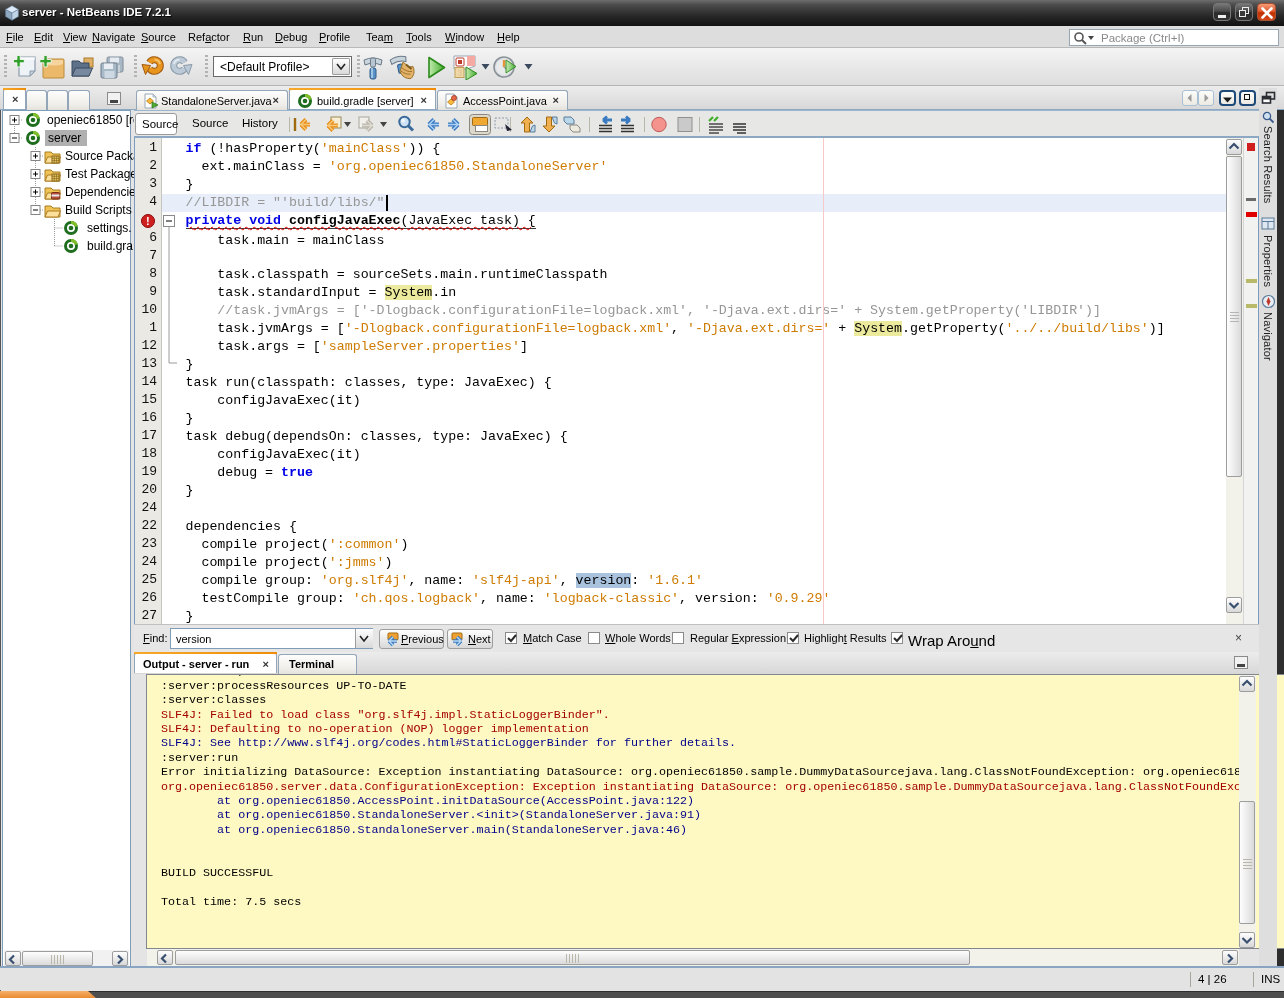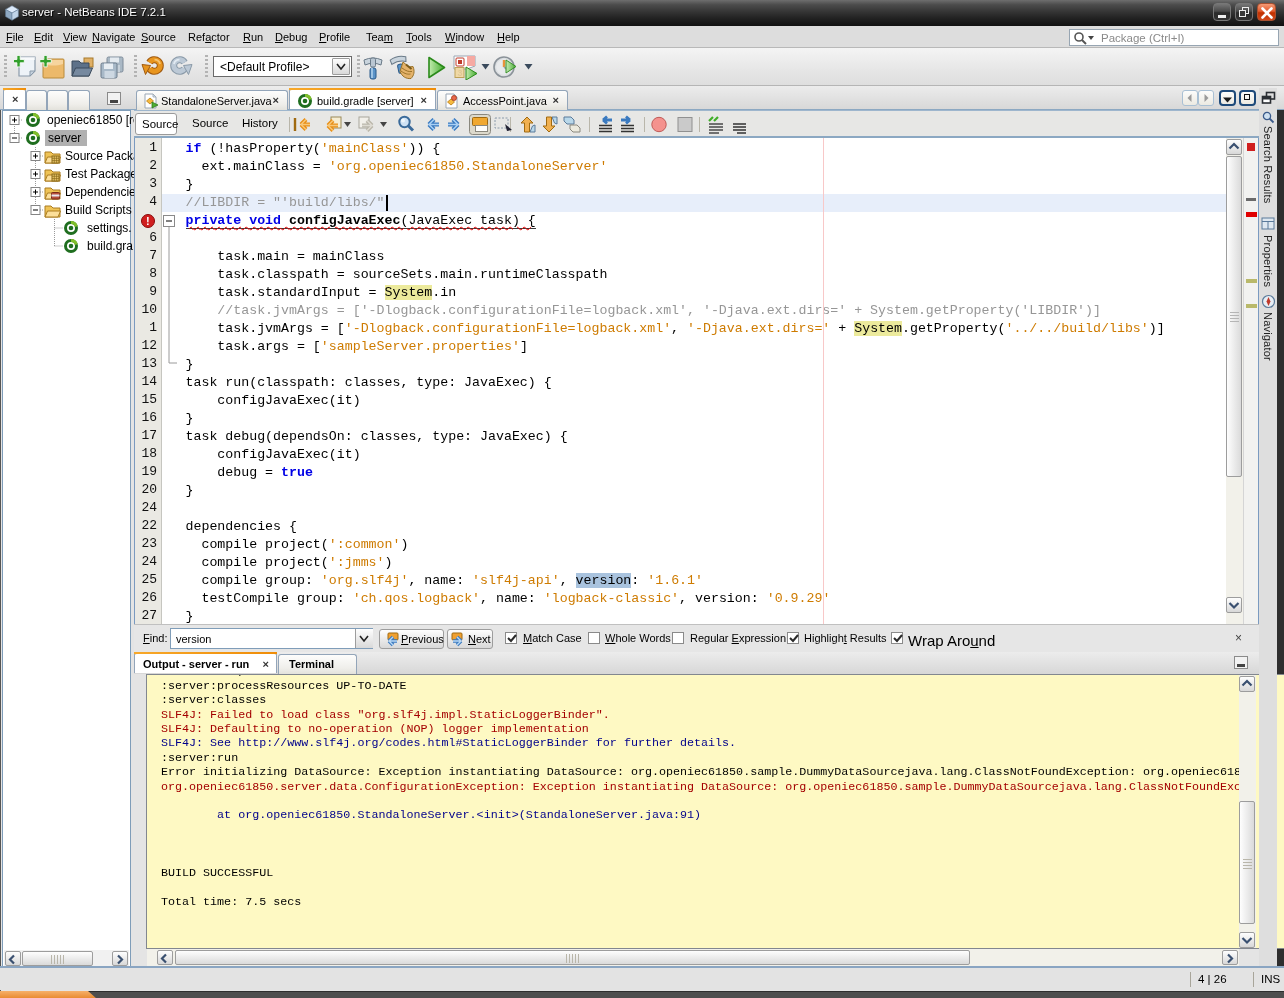--- a/index.html
+++ b/index.html
@@ -1,19 +1,19 @@
 <!DOCTYPE html>
 <html><head><meta charset="utf-8"><style>
 *{margin:0;padding:0;box-sizing:border-box}
 body{width:1284px;height:998px;overflow:hidden;font-family:"Liberation Sans",sans-serif;background:#e4e4e4}
 #root{position:relative;width:1284px;height:998px;overflow:hidden}
 .abs{position:absolute}
 
 #title{left:0;top:0;width:1284px;height:26px;background:linear-gradient(180deg,#6e6e6e 0%,#4c4c4c 18%,#353535 45%,#222 70%,#111 100%);}
-#title .txt{left:22px;top:6px;color:#fff;font-size:11.5px;font-weight:normal;text-shadow:1px 1px 1px #000}
+#title .txt{left:22px;top:6px;color:#fff;font-size:11.5px;font-weight:bold;text-shadow:1px 1px 1px #000}
 .winbtn{top:3px;width:18px;height:18px;border-radius:4px;border:1px solid #777;}
 #btnmin,#btnmax{background:linear-gradient(180deg,#777 0%,#4a4a4a 45%,#2a2a2a 55%,#333 100%)}
 #btnclose{background:linear-gradient(180deg,#f59b77 0%,#e25b2d 45%,#c03000 55%,#d2481a 100%);border-color:#a85030}
 
 #menubar{left:0;top:26px;width:1284px;height:22px;background:#dddddd;border-bottom:1px solid #b8b8b8}
 .mi{position:absolute;top:5px;font-size:11px;color:#000}
 .mi u{text-decoration:underline}
 #search{left:1069px;top:29px;width:210px;height:17px;background:#fff;border:1px solid #97a5b2}
 
 #toolbar{left:0;top:48px;width:1284px;height:38px;background:linear-gradient(180deg,#f4f4f4 0%,#e6e6e6 60%,#dedede 100%);border-bottom:1px solid #b5b5b5}
@@ -475,21 +475,21 @@
  </svg>
 </div>
 <div class="abs" id="code">
  <div class="abs" style="left:0;top:56px;width:1092px;height:18px;background:#e7eefa"></div>
  <div class="cl" style="top:2px"><span class="k">if</span> (!hasProperty(<span class="s">'mainClass'</span>)) {</div>
  <div class="cl" style="top:20px">  ext.mainClass = <span class="s">'org.openiec61850.StandaloneServer'</span></div>
  <div class="cl" style="top:38px">}</div>
  <div class="cl" style="top:56px"><span class="c">//LIBDIR = "'build/libs/"</span></div>
  <div class="abs" style="left:251.5px;top:57px;width:2px;height:16px;background:#000"></div>
  <div class="cl" style="top:74px"><span class="errline"><span class="k">private</span> <span class="k">void</span> <b>configJavaExec</b>(JavaExec task) {</span></div>
- <div class="cl" style="top:110px">    task.main = mainClass</div>
+ <div class="cl" style="top:94px">    task.main = mainClass</div>
  <div class="cl" style="top:128px">    task.classpath = sourceSets.main.runtimeClasspath</div>
  <div class="cl" style="top:146px">    task.standardInput = <span class="hlsys">System</span>.in</div>
  <div class="cl" style="top:164px"><span class="c">    //task.jvmArgs = ['-Dlogback.configurationFile=logback.xml', '-Djava.ext.dirs=' + System.getProperty('LIBDIR')]</span></div>
  <div class="cl" style="top:182px">    task.jvmArgs = [<span class="s">'-Dlogback.configurationFile=logback.xml'</span>, <span class="s">'-Djava.ext.dirs='</span> + <span class="hlsys">System</span>.getProperty(<span class="s">'../../build/libs'</span>)]</div>
  <div class="cl" style="top:200px">    task.args = [<span class="s">'sampleServer.properties'</span>]</div>
  <div class="cl" style="top:218px">}</div>
  <div class="cl" style="top:236px">task run(classpath: classes, type: JavaExec) {</div>
  <div class="cl" style="top:254px">    configJavaExec(it)</div>
  <div class="cl" style="top:272px">}</div>
  <div class="cl" style="top:290px">task debug(dependsOn: classes, type: JavaExec) {</div>
@@ -617,21 +617,23 @@
 <div class="abs" id="outbox">
  <div class="ol" style="top:-11px">:server:compileJava UP-TO-DATE</div>
  <div class="ol" style="top:4px">:server:processResources UP-TO-DATE</div>
  <div class="ol" style="top:18px">:server:classes</div>
  <div class="ol red" style="top:33px">SLF4J: Failed to load class "org.slf4j.impl.StaticLoggerBinder".</div>
  <div class="ol red" style="top:47px">SLF4J: Defaulting to no-operation (NOP) logger implementation</div>
  <div class="ol lnk" style="top:61px">SLF4J: See http://www.slf4j.org/codes.html#StaticLoggerBinder for further details.</div>
  <div class="ol" style="top:76px">:server:run</div>
  <div class="ol" style="top:90px">Error initializing DataSource: Exception instantiating DataSource: org.openiec61850.sample.DummyDataSourcejava.lang.ClassNotFoundException: org.openiec618</div>
  <div class="ol red" style="top:105px">org.openiec61850.server.data.ConfigurationException: Exception instantiating DataSource: org.openiec61850.sample.DummyDataSourcejava.lang.ClassNotFoundExc</div>
+ <div class="ol" style="top:119px">        <span class="lnk">at org.openiec61850.AccessPoint.initDataSource(AccessPoint.java:122)</span></div>
  <div class="ol" style="top:133px">        <span class="lnk">at org.openiec61850.StandaloneServer.&lt;init&gt;(StandaloneServer.java:91)</span></div>
+ <div class="ol" style="top:148px">        <span class="lnk">at org.openiec61850.StandaloneServer.main(StandaloneServer.java:46)</span></div>
  <div class="ol" style="top:191px">BUILD SUCCESSFUL</div>
  <div class="ol" style="top:220px">Total time: 7.5 secs</div>
  <div class="abs" style="left:1092px;top:0;width:17px;height:274px;background:#f2f1ea">
   <div class="sbtn" style="left:0px;top:1px;width:16px;height:16px"><svg width="14" height="14" viewBox="0 0 14 14">
             <path d="M2.5 8.5 L7 4 L11.5 8.5" fill="none" stroke="#3a5070" stroke-width="2.2"></path>
           </svg></div>
   <div class="sth" style="left:0px;top:126px;width:16px;height:123px">
           <div class="abs" style="left:3px;top:57px;width:9px;height:10px;background-image:repeating-linear-gradient(180deg,#b9b6aa 0 1px,transparent 1px 3px)"></div>
         </div>
   <div class="sbtn" style="left:0px;top:257px;width:16px;height:16px"><svg width="14" height="14" viewBox="0 0 14 14">

